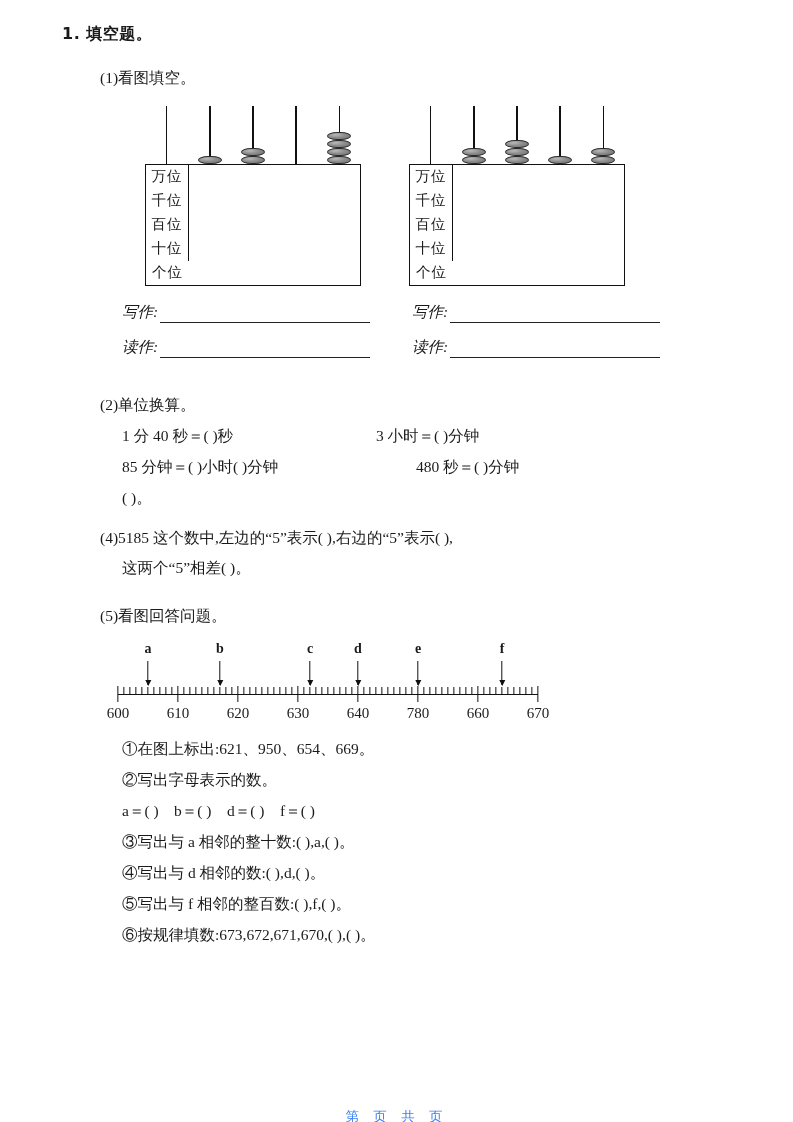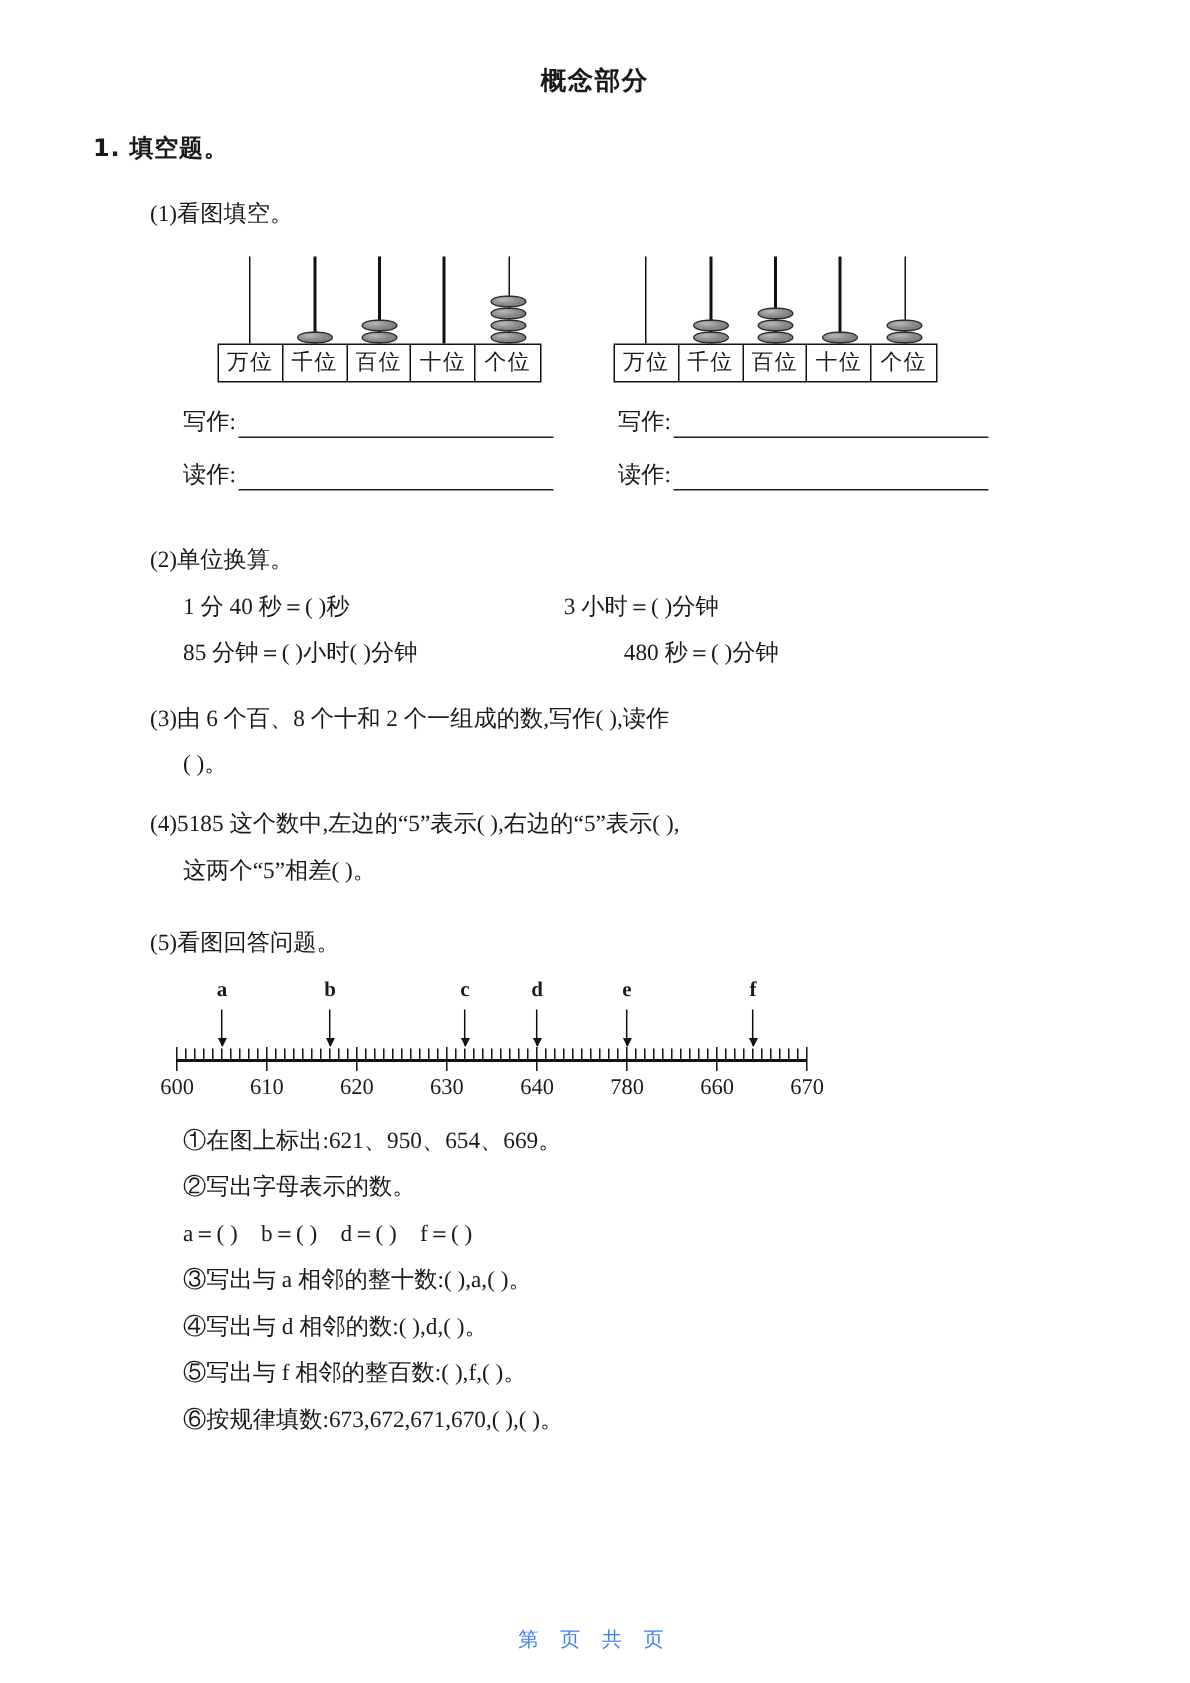--- a/index.html
+++ b/index.html
@@ -75,35 +75,36 @@
     width: 24px;
     height: 8px;
     margin-top: 0px;
     border-radius: 50%/60%;
     background: radial-gradient(ellipse at 35% 30%, #b9b9b9 0%, #8e8e8e 45%, #6e6e6e 100%);
     border: 1.2px solid #2b2b2b;
   }
   .pv-table {
     display: flex;
     border: 1.4px solid #111;
+    flex-direction: column;
   }
   .pv-cell {
     width: 20%;
     text-align: center;
     font-size: 14.5px;
     padding: 2px 0 3px;
     border-right: 1.4px solid #111;
     font-family: "DejaVu Sans", sans-serif;
     letter-spacing: 1px;
     white-space: nowrap;
   }
   .pv-cell:last-child { border-right: none; }
 
   .write-rows { display: flex; padding-left: 122px; margin-top: 16px; gap: 0px; }
-  .write-col { width: 290px; }
+  .write-col { width: 290px; font-style: italic; }
   .wline { display: flex; align-items: flex-end; margin-bottom: 14px; font-size: 15.5px; }
   .wline .lbl { white-space: nowrap; }
   .wline .rule { flex: 0 0 210px; border-bottom: 1.3px solid #222; height: 15px; margin-left: 2px; }
 
   
   .numline-wrap { margin: 10px 0 4px 118px; width: 420px; position: relative; }
   .nl-letters { position: relative; height: 20px; }
   .nl-letters span {
     position: absolute;
     transform: translateX(-50%);
@@ -157,21 +158,20 @@
     font-family: "DejaVu Sans", sans-serif;
     color: #3b82f6;
   }
   .sub { margin-left: 122px; font-size: 15.5px; line-height: 2.0; }
 </style>
 </head>
 <body>
 
 <div class="page">
 
-  <div class="doc-title">概念部分</div>
 
   <div class="section-head">
     <span>1.</span>
     <span>填空题。</span>
   </div>
 
   <div class="q">(1)看图填空。</div>
 
   <div class="abacus-row">
     <div class="abacus">
@@ -286,21 +286,20 @@
   <div class="q">(2)单位换算。</div>
   <div class="sub">
     <span style="display:inline-block;width:250px">1 分 40 秒＝(        )秒</span>
     <span>3 小时＝(        )分钟</span>
   </div>
   <div class="sub">
     <span style="display:inline-block;width:290px">85 分钟＝(        )小时(        )分钟</span>
     <span>480 秒＝(        )分钟</span>
   </div>
 
-  <div class="q" style="margin-top:14px">(3)由 6 个百、8 个十和 2 个一组成的数,写作(        ),读作</div>
   <div class="sub">(                )。</div>
 
   <div class="q" style="margin-top:10px">(4)5185 这个数中,左边的“5”表示(        ),右边的“5”表示(        ),</div>
   <div class="sub">这两个“5”相差(        )。</div>
 
   <div class="q" style="">(5)看图回答问题。</div>
 
   <div class="numline-wrap">
     <div class="nl-letters">
         <span style="left: 7.14286%;">a</span>

